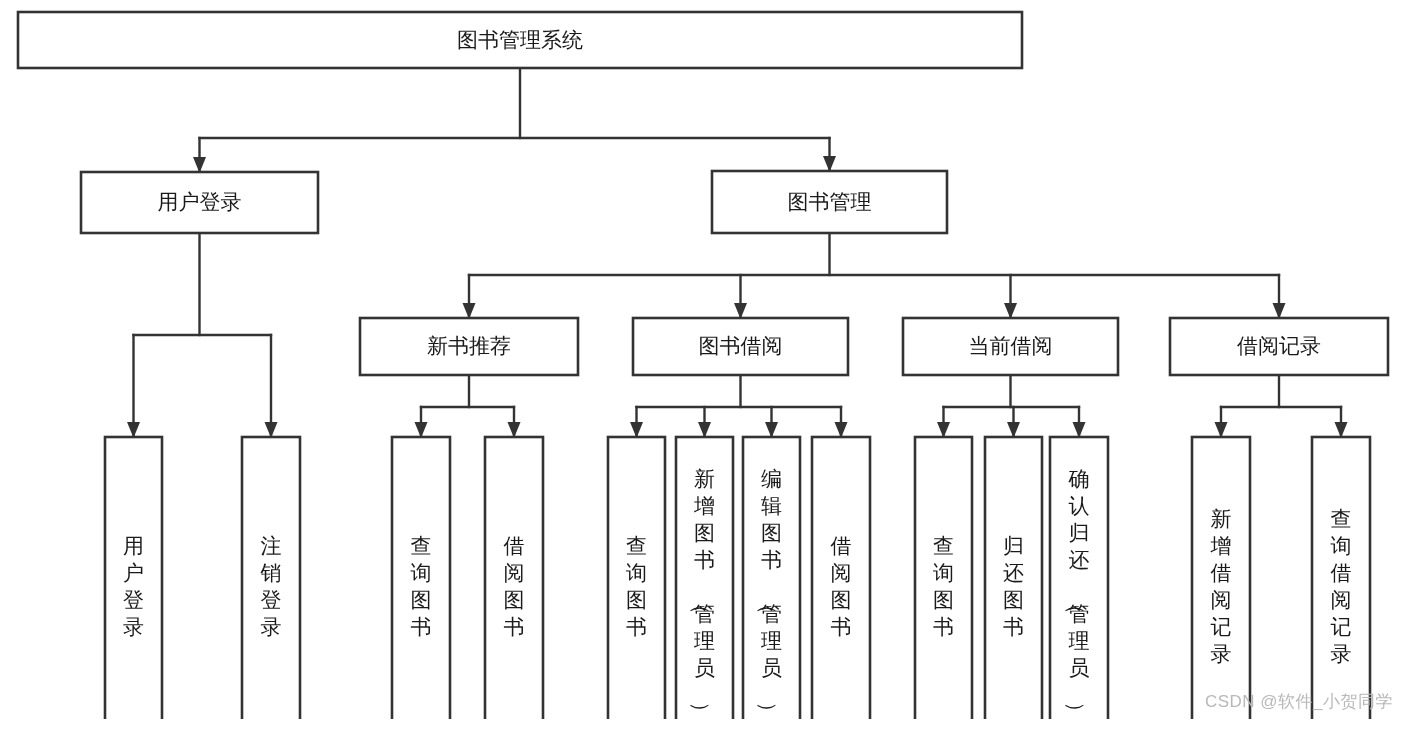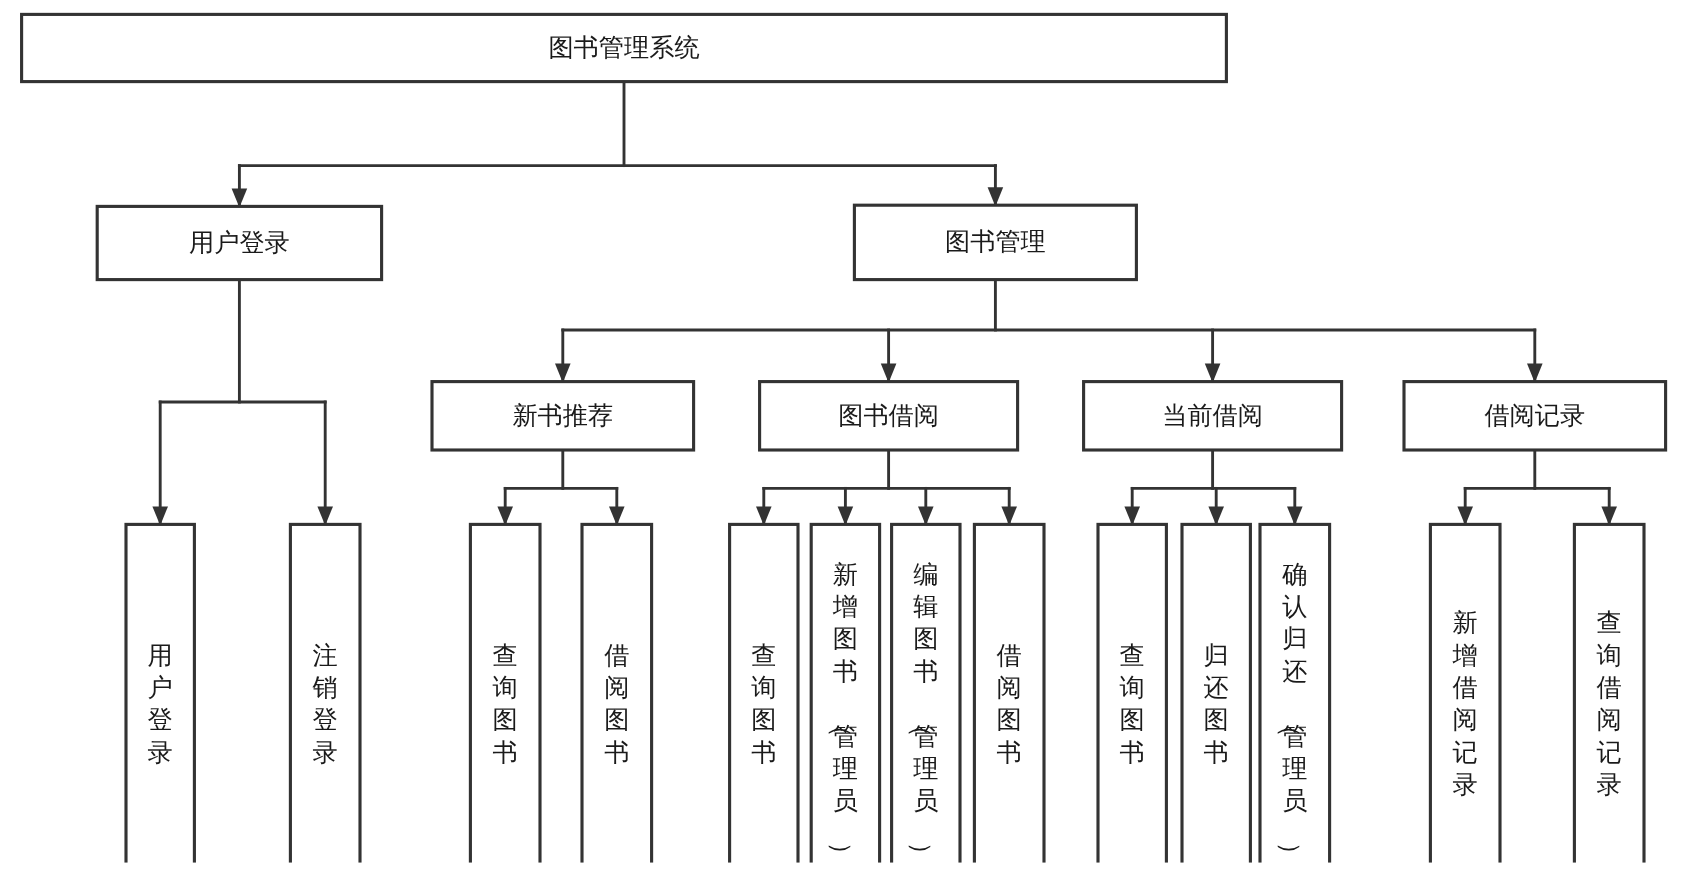--- a/index.html
+++ b/index.html
@@ -200,13 +200,14 @@
           <rect x="1192" y="437" width="58" height="298" class="node-rect"></rect>
           <text x="1221" y="526.06" class="node-label-v"><tspan x="1221" dy="0">新</tspan><tspan x="1221" dy="27">增</tspan><tspan x="1221" dy="27">借</tspan><tspan x="1221" dy="27">阅</tspan><tspan x="1221" dy="27">记</tspan><tspan x="1221" dy="27">录</tspan></text>
         </g>
         <g>
           <rect x="1312" y="437" width="58" height="298" class="node-rect"></rect>
           <text x="1341" y="526.06" class="node-label-v"><tspan x="1341" dy="0">查</tspan><tspan x="1341" dy="27">询</tspan><tspan x="1341" dy="27">借</tspan><tspan x="1341" dy="27">阅</tspan><tspan x="1341" dy="27">记</tspan><tspan x="1341" dy="27">录</tspan></text>
         </g>
       </g>
     </svg>
 
+  <div class="watermark">CSDN @软件_小贺同学</div>
 </div>
 
 </body></html>

